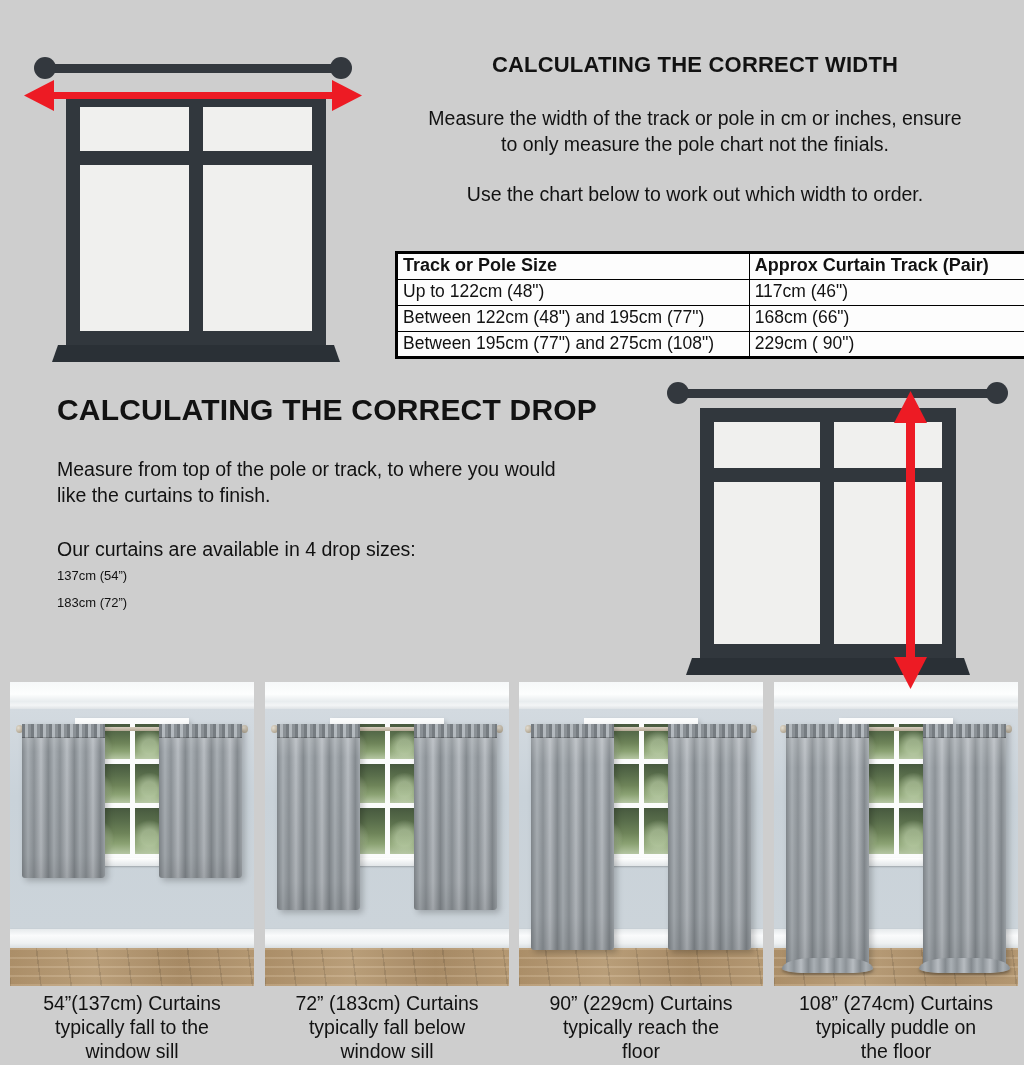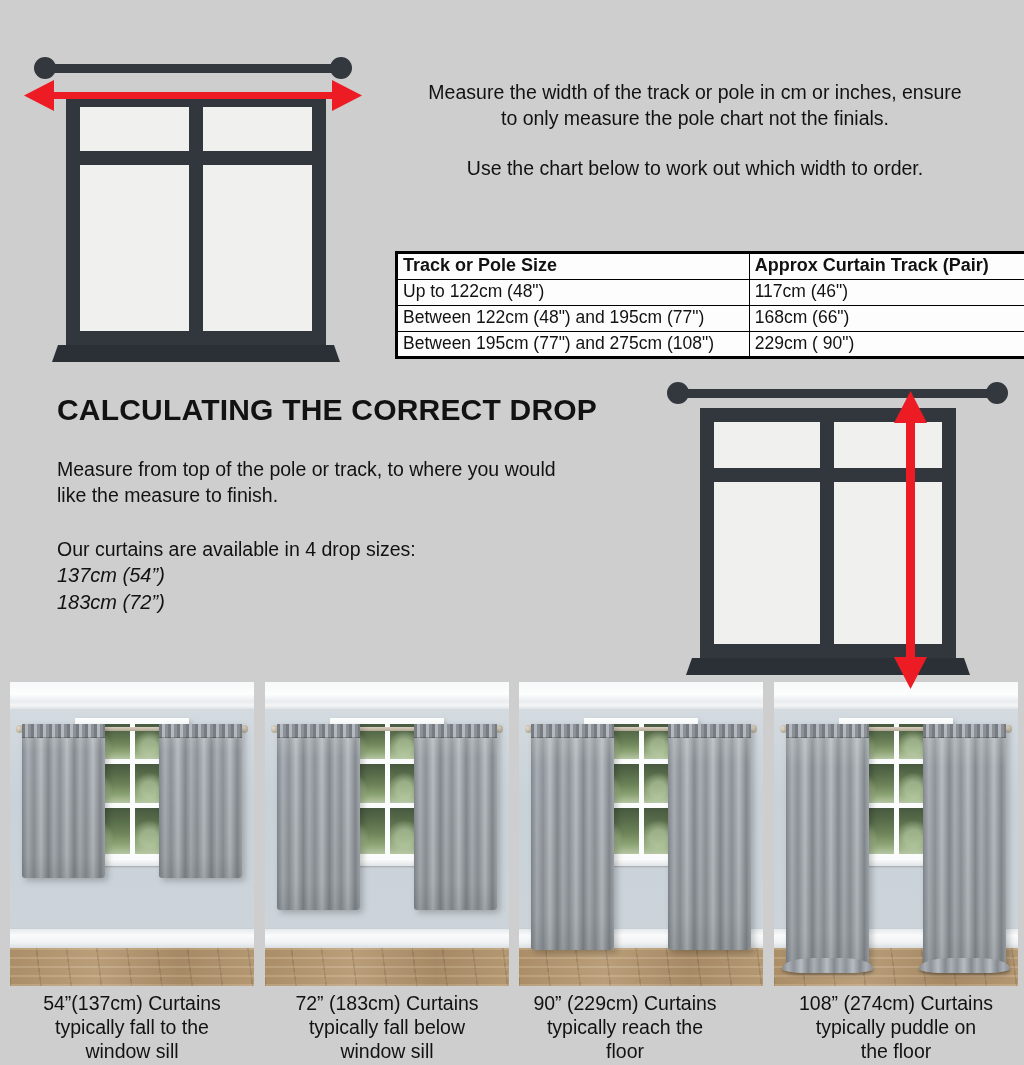--- a/index.html
+++ b/index.html
@@ -33,21 +33,21 @@
   .size-table th { font-weight:bold; font-size:18px; }
   .size-table { border:2px solid #000; outline:1px solid #000;margin-left:18px; }
   .size-table col.c1 { width:353px; }
   .size-table col.c2 { width:291px; }
 
   .drop-section { position:absolute; left:57px; top:393px; width:600px; }
   .drop-section h1 { font-size:30px; font-weight:bold; letter-spacing:.2px; }
   .drop-section p { font-size:19.5px; line-height:26px; }
   .drop-section .gap1 { margin-top:29px; }
   .drop-section .gap2 { margin-top:28px; }
-  .drop-list { font-size:20px; line-height:27px;font-style:italic; }
+  .drop-list { font-size:13px; line-height:27px; }
 
   
   .photo {
     position:absolute; top:682px; width:244px; height:304px;
     background:#ccd4da; overflow:hidden;
   }
   .photo .molding {
     position:absolute; left:0; top:0; right:0; height:27px;
     background:linear-gradient(180deg,#f6f8f9 0%,#fdfefe 45%,#e9edef 72%,#f3f5f6 86%,#dfe3e6 100%);
   }
@@ -156,20 +156,21 @@
     </g>
 
     <g fill="#ed1b24">
       <rect x="46" y="52" width="294" height="7"></rect>
       <polygon points="24,55.5 54,40 54,71"></polygon>
       <polygon points="362,55.5 332,40 332,71"></polygon>
     </g>
   </svg>
 
   <div class="width-section">
+    <h1>CALCULATING THE CORRECT WIDTH</h1>
     <p class="pre gap1">Measure the width of the track or pole in cm or inches, ensure
 to only measure the pole chart not the finials.</p>
     <p class="gap2">Use the chart below to work out which width to order.</p>
   </div>
 
   <table class="size-table">
     <colgroup>
         <col class="c1">
         <col class="c2">
       </colgroup>
@@ -191,21 +192,21 @@
       <tr>
         <td>Between 195cm (77") and 275cm (108")</td>
         <td>229cm ( 90")</td>
       </tr>
     </tbody>
   </table>
 
   <div class="drop-section">
     <h1>CALCULATING THE CORRECT DROP</h1>
     <p class="pre gap1">Measure from top of the pole or track, to where you would
-like the measure to finish.</p>
+like the curtains to finish.</p>
     <p class="gap2">Our curtains are available in 4 drop sizes:</p>
     <div class="drop-list">
       <div>137cm (54”)</div>
       <div>183cm (72”)</div>
     </div>
   </div>
 
   <svg class="illus illus-right" width="384" height="322" viewBox="0 0 384 322">
 
     <g>
@@ -329,20 +330,20 @@
         <div class="hdr"></div>
       </div>
   </div>
 
   <div class="caption" style="left:10px">54”(137cm) Curtains
 typically fall to the
 window sill</div>
   <div class="caption" style="left:265px">72” (183cm) Curtains
 typically fall below
 window sill</div>
-  <div class="caption" style="left:503px">90” (229cm) Curtains
+  <div class="caption" style="left:519px">90” (229cm) Curtains
 typically reach the
 floor</div>
   <div class="caption" style="left:774px">108” (274cm) Curtains
 typically puddle on
 the floor</div>
 
 </div>
 
 </body></html>

